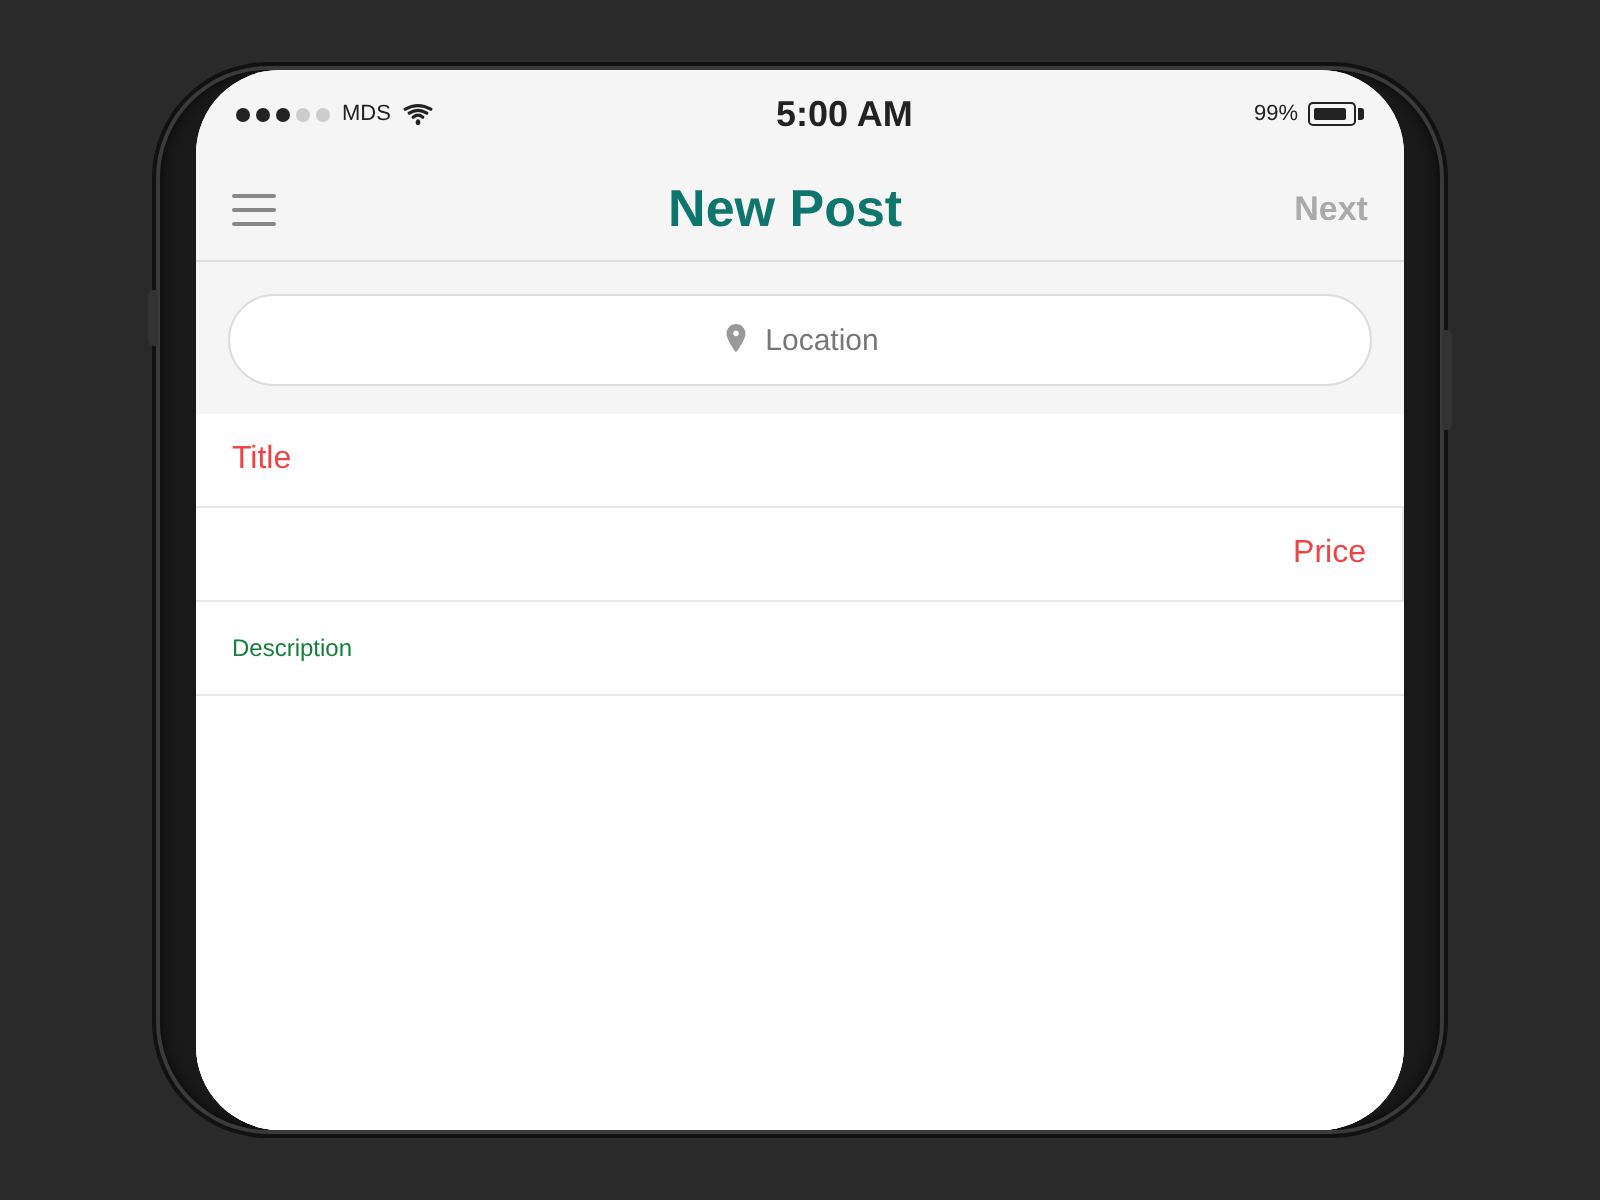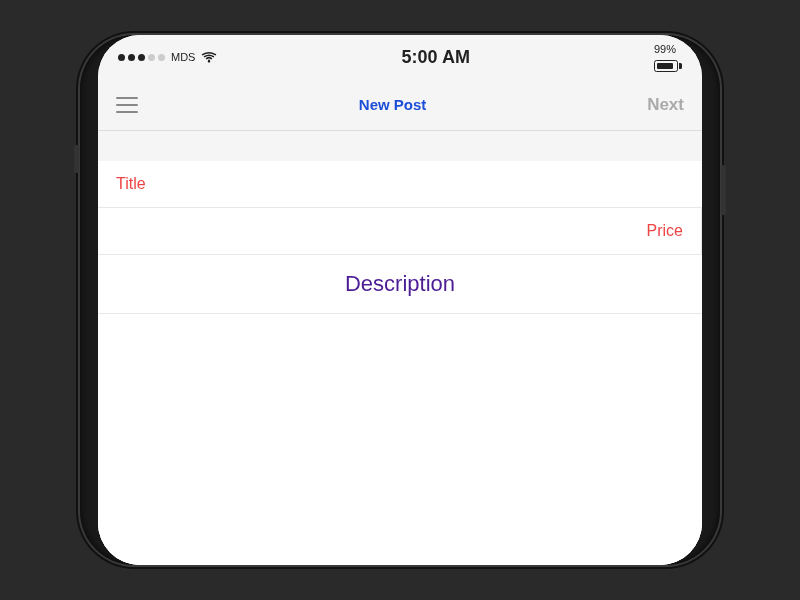--- a/index.html
+++ b/index.html
@@ -94,26 +94,25 @@
     .dot.empty { background: #ccc; }
 
     .status-center {
       font-size: 18px;
       font-weight: 600;
       color: #222;
     }
 
     .status-right {
       display: flex;
-      align-items: flex-start;
+      align-items: flex-end;
       gap: 5px;
       font-size: 11px;
       font-weight: 500;
       color: #222;
-      flex-direction: column;
     }
 
     .battery-icon {
       display: flex;
       align-items: center;
     }
     .battery-body {
       width: 24px;
       height: 12px;
       border: 1.5px solid #222;
@@ -157,23 +156,23 @@
     }
     .hamburger-icon span {
       display: block;
       width: 22px;
       height: 2px;
       background: #888;
       border-radius: 1px;
     }
 
     .nav-title {
-      font-size: 15px;
+      font-size: 26px;
       font-weight: 700;
-      color: #1d4ed8;
+      color: #0f766e;
     }
 
     .nav-next {
       font-size: 17px;
       color: #aaa;
       font-weight: 700;
       cursor: pointer;
     }
 
     
@@ -234,23 +233,22 @@
       text-align: right;
     }
 
     .form-row .divider {
       width: 1px;
       background: #e8e8e8;
     }
 
     .form-field.description {
       padding: 16px 18px;
-      font-size: 22px;
-      color: #4c1d95;
-      text-align: center;
+      font-size: 12px;
+      color: #15803d;
     }
   </style>
 </head>
 <body>
 
 <div class="phone-frame">
   <div class="screen">
 
     <div class="status-bar">
       <div class="status-left">
@@ -289,20 +287,26 @@
         <span></span>
         <span></span>
       </div>
       <span class="nav-title">New Post</span>
       <span class="nav-next">Next</span>
     </div>
 
     <div class="content">
 
       <div class="buttons-row">
+        <div class="pill-button">
+          <svg width="14" height="17" viewBox="0 0 14 18" fill="none">
+            <path d="M7 0C4.24 0 2 2.24 2 5c0 3.75 5 10 5 10s5-6.25 5-10c0-2.76-2.24-5-5-5zm0 6.5c-.83 0-1.5-.67-1.5-1.5S6.17 3.5 7 3.5 8.5 4.17 8.5 5 7.83 6.5 7 6.5z" fill="#999"></path>
+          </svg>
+          <span>Location</span>
+        </div>
       </div>
 
       <div class="form-area">
         <div class="form-field">
           <span>Title</span>
         </div>
         <div class="form-row">
           <div class="form-field">
             <span>Price</span>
           </div>

